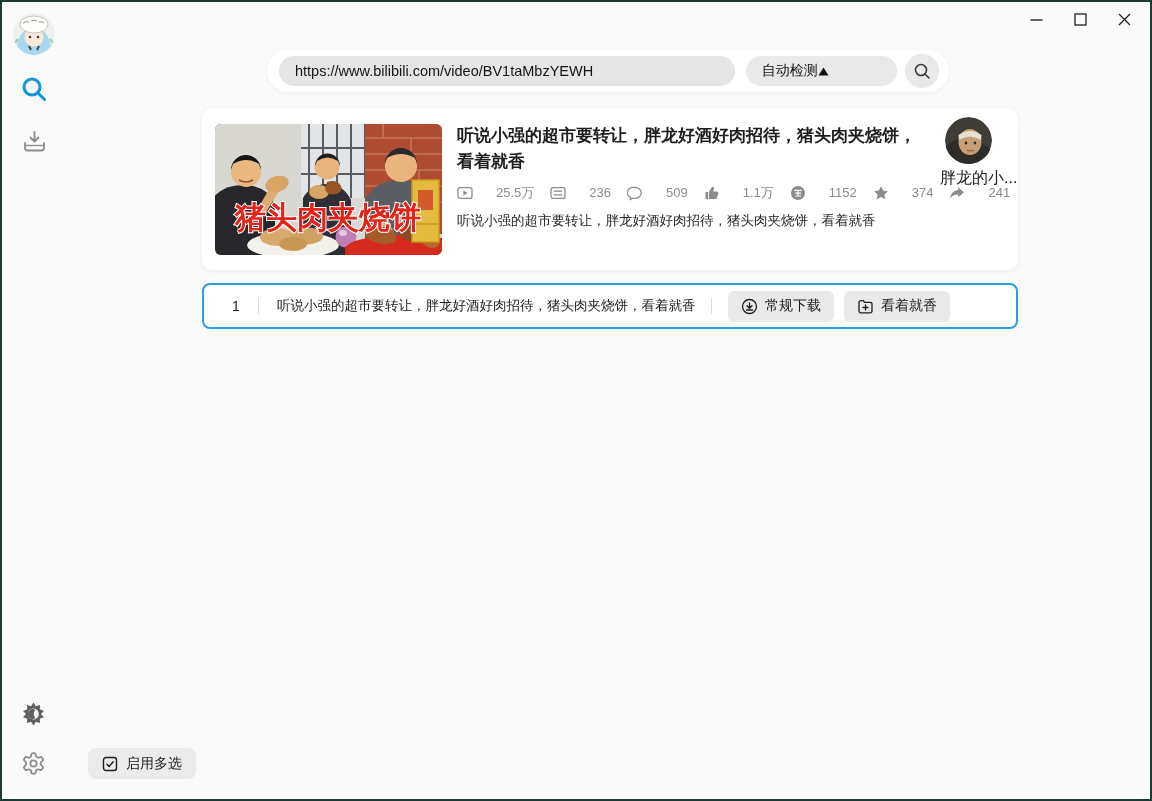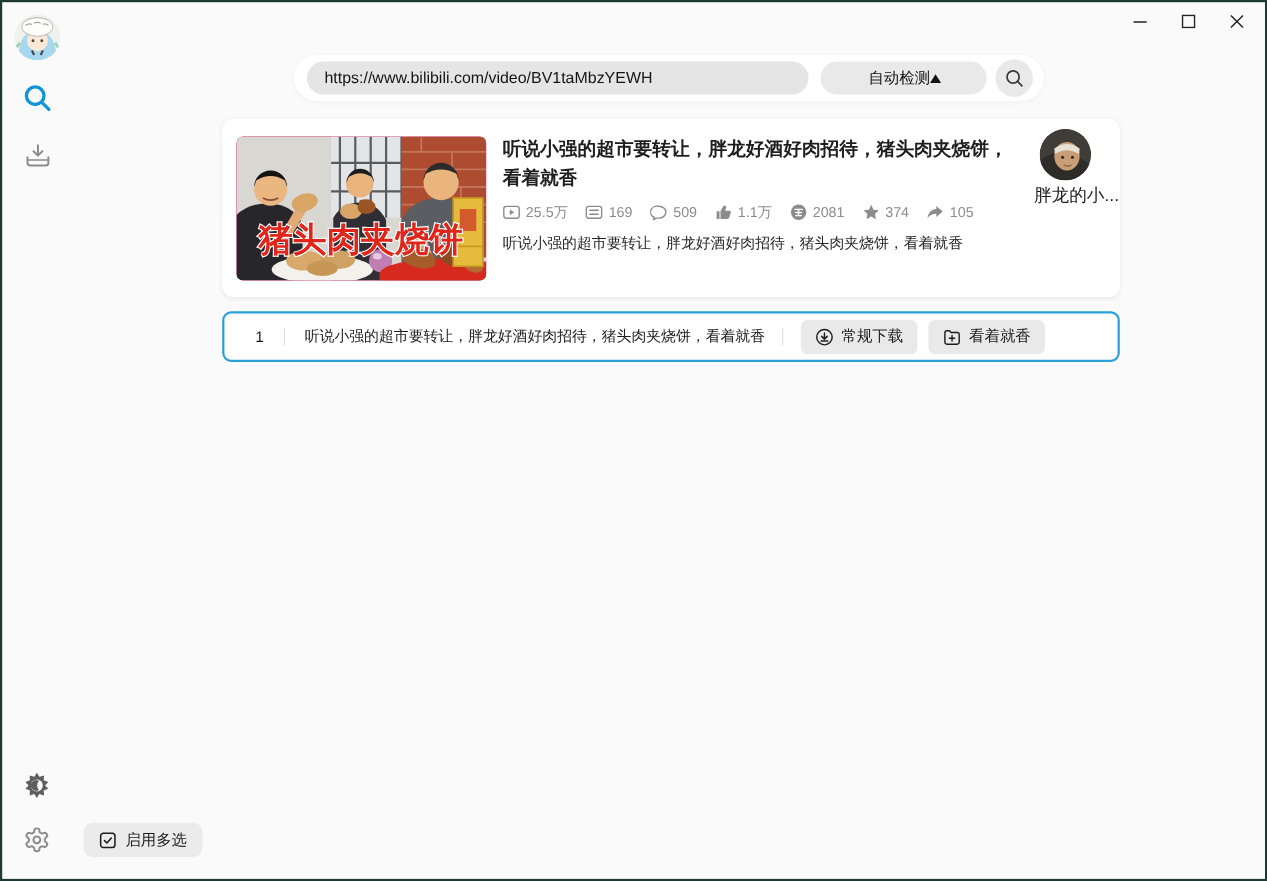--- a/index.html
+++ b/index.html
@@ -25,57 +25,57 @@
     display:flex; align-items:center; padding:0 10px 0 12px;
   }
   .url-input {
     width:460px; height:30px; background:#e5e5e5; border:none; outline:none;
     border-radius:15px; padding:0 16px; font-size:14.5px; color:#141414;
     font-family:inherit;
   }
   .detect-select {
     margin-left:11px; width:153px; height:30px; background:#e9e9e9; border-radius:15px;
     display:flex; align-items:center; padding:0 13px 0 16px; cursor:pointer;
-    font-size:14px; color:#141414; justify-content:center;
+    font-size:14px; color:#141414; justify-content:flex-start;
   }
   .search-btn {
     margin-left:8px; width:34px; height:34px; border-radius:50%; background:#e9e9e9;
     display:flex; align-items:center; justify-content:center; cursor:pointer; color:#3a3a3a;
   }
   
   .video-card {
     position:absolute; left:200px; top:106px; width:816px; height:162px;
     background:#fff; border-radius:10px; box-shadow:0 1px 5px rgba(0,0,0,0.07);
   }
   .thumb { position:absolute; left:13px; top:16px; width:227px; height:131px; border-radius:6px; overflow:hidden; background:#be185d; }
   .card-info { position:absolute; left:255px; top:15px; width:462px; }
   .card-title { font-size:17px; font-weight:600; line-height:1.55; color:#1e1e1e; }
   .stats { display:flex; align-items:center; gap:16px; margin-top:8px; color:#8c8c8c; font-size:13px; }
-  .stat { display:flex; align-items:center; gap:5px; white-space:nowrap; }
+  .stat { display:flex; align-items:center; gap:23px; white-space:nowrap; }
   .card-desc { margin-top:10px; font-size:13.5px; color:#272727; }
   .uploader { position:absolute; right:22px; top:9px; width:56px; text-align:center; }
   .uploader-avatar { width:47px; height:47px; border-radius:50%; overflow:hidden; margin:0 auto; cursor:pointer; }
   .uploader-name { margin-top:4px; font-size:16px; color:#1b1b1b; white-space:nowrap; }
   
   .dl-row {
     position:absolute; left:200px; top:281px; width:816px; height:46px;
     background:#fff; border:2px solid #28a0da; border-radius:8px;
     display:flex; align-items:center;
   }
   .row-index { width:44px; margin-left:10px; text-align:center; font-size:14px; color:#1c1c1c; }
   .row-div { width:1px; height:16px; background:#dcdcdc; }
   .row-title { margin:0 16px 0 18px; font-size:13.5px; color:#1c1c1c; width:418px; overflow:hidden; white-space:nowrap; }
   .dl-btns { display:flex; gap:10px; margin-left:16px;align-items:center; }
   .dl-btn {
     display:flex; align-items:center; gap:7px; background:#e9e9e9; border-radius:6px;
     height:31px; padding:0 13px; font-size:14px; color:#1c1c1c; cursor:pointer; white-space:nowrap;
   }
   
   .multi-btn {
-    position:absolute; left:74px; top:746px; height:31px; background:#ebebeb; border-radius:8px;
+    position:absolute; left:86px; top:746px; height:31px; background:#ebebeb; border-radius:8px;
     display:flex; align-items:center; gap:8px; padding:0 14px; font-size:14px; color:#1c1c1c; cursor:pointer;
   }
   svg { display:block; }
 </style>
 </head>
 <body>
 
 <div class="window">
 
   <div class="win-controls">
@@ -211,52 +211,52 @@
               <rect x="1" y="2.6" width="14" height="10.8" rx="2.2" fill="none" stroke="#8c8c8c" stroke-width="1.3"></rect>
               <path d="M6.4 5.5 L10.6 8 L6.4 10.5 Z" fill="#8c8c8c"></path>
             </svg>
           <span>25.5万</span>
         </span>
         <span class="stat">
           <svg width="16" height="16" viewBox="0 0 16 16">
               <rect x="1" y="2.6" width="14" height="10.8" rx="2.2" fill="none" stroke="#8c8c8c" stroke-width="1.3"></rect>
               <path d="M4.2 6.2 h7.6 M4.2 9.8 h7.6" stroke="#8c8c8c" stroke-width="1.3" stroke-linecap="round"></path>
             </svg>
-          <span>169</span>
+          <span>236</span>
         </span>
         <span class="stat">
           <svg width="16" height="16" viewBox="0 0 16 16">
               <path d="M8 2.5 a6.3 5.4 0 0 1 0 10.8 l-2.6 0 l-2.2 1.4 l0.4 -2.2 a6.3 5.4 0 0 1 4.4 -10 Z" fill="none" stroke="#8c8c8c" stroke-width="1.3" stroke-linejoin="round"></path>
             </svg>
           <span>509</span>
         </span>
         <span class="stat">
           <svg width="16" height="16" viewBox="0 0 16 16">
               <path d="M1.5 7 h2.6 v7 H1.5 Z M5 14 h6.3 c0.9 0 1.6 -0.6 1.8 -1.4 l1.2 -4 A1.6 1.6 0 0 0 12.8 6.6 H9.3 l0.7 -2.8 A1.3 1.3 0 0 0 7.6 2.6 L5 6.8 Z" fill="#8c8c8c"></path>
             </svg>
           <span>1.1万</span>
         </span>
         <span class="stat">
           <svg width="16" height="16" viewBox="0 0 16 16">
               <circle cx="8" cy="8" r="7" fill="#8c8c8c"></circle>
               <path d="M4.6 5.3 h6.8 M8 5.3 v5.2 M5.4 8.2 h5.2 M5.4 11 h5.2" stroke="#fff" stroke-width="1.2" stroke-linecap="round"></path>
             </svg>
-          <span>2081</span>
+          <span>1152</span>
         </span>
         <span class="stat">
           <svg width="16" height="16" viewBox="0 0 16 16">
               <path d="M8 1.2 L10.1 5.6 L14.9 6.2 L11.4 9.5 L12.3 14.3 L8 11.9 L3.7 14.3 L4.6 9.5 L1.1 6.2 L5.9 5.6 Z" fill="#8c8c8c"></path>
             </svg>
           <span>374</span>
         </span>
         <span class="stat">
           <svg width="16" height="16" viewBox="0 0 16 16">
               <path d="M9.2 2.2 L15 7.2 L9.2 12.2 V9.4 C5.4 9.4 3 10.8 1.2 13.6 C1.8 8.4 4.6 5.4 9.2 5 Z" fill="#8c8c8c"></path>
             </svg>
-          <span>105</span>
+          <span>241</span>
         </span>
       </div>
       <div class="card-desc">听说小强的超市要转让，胖龙好酒好肉招待，猪头肉夹烧饼，看着就香</div>
     </div>
 
     <div class="uploader">
       <div class="uploader-avatar">
         <svg width="47" height="47" viewBox="0 0 47 47">
           <circle cx="23.5" cy="23.5" r="23.5" fill="#403d38"></circle>
           <path d="M0 30 Q10 20 23 22 Q38 24 47 34 V47 H0 Z" fill="#2e2c29"></path>

